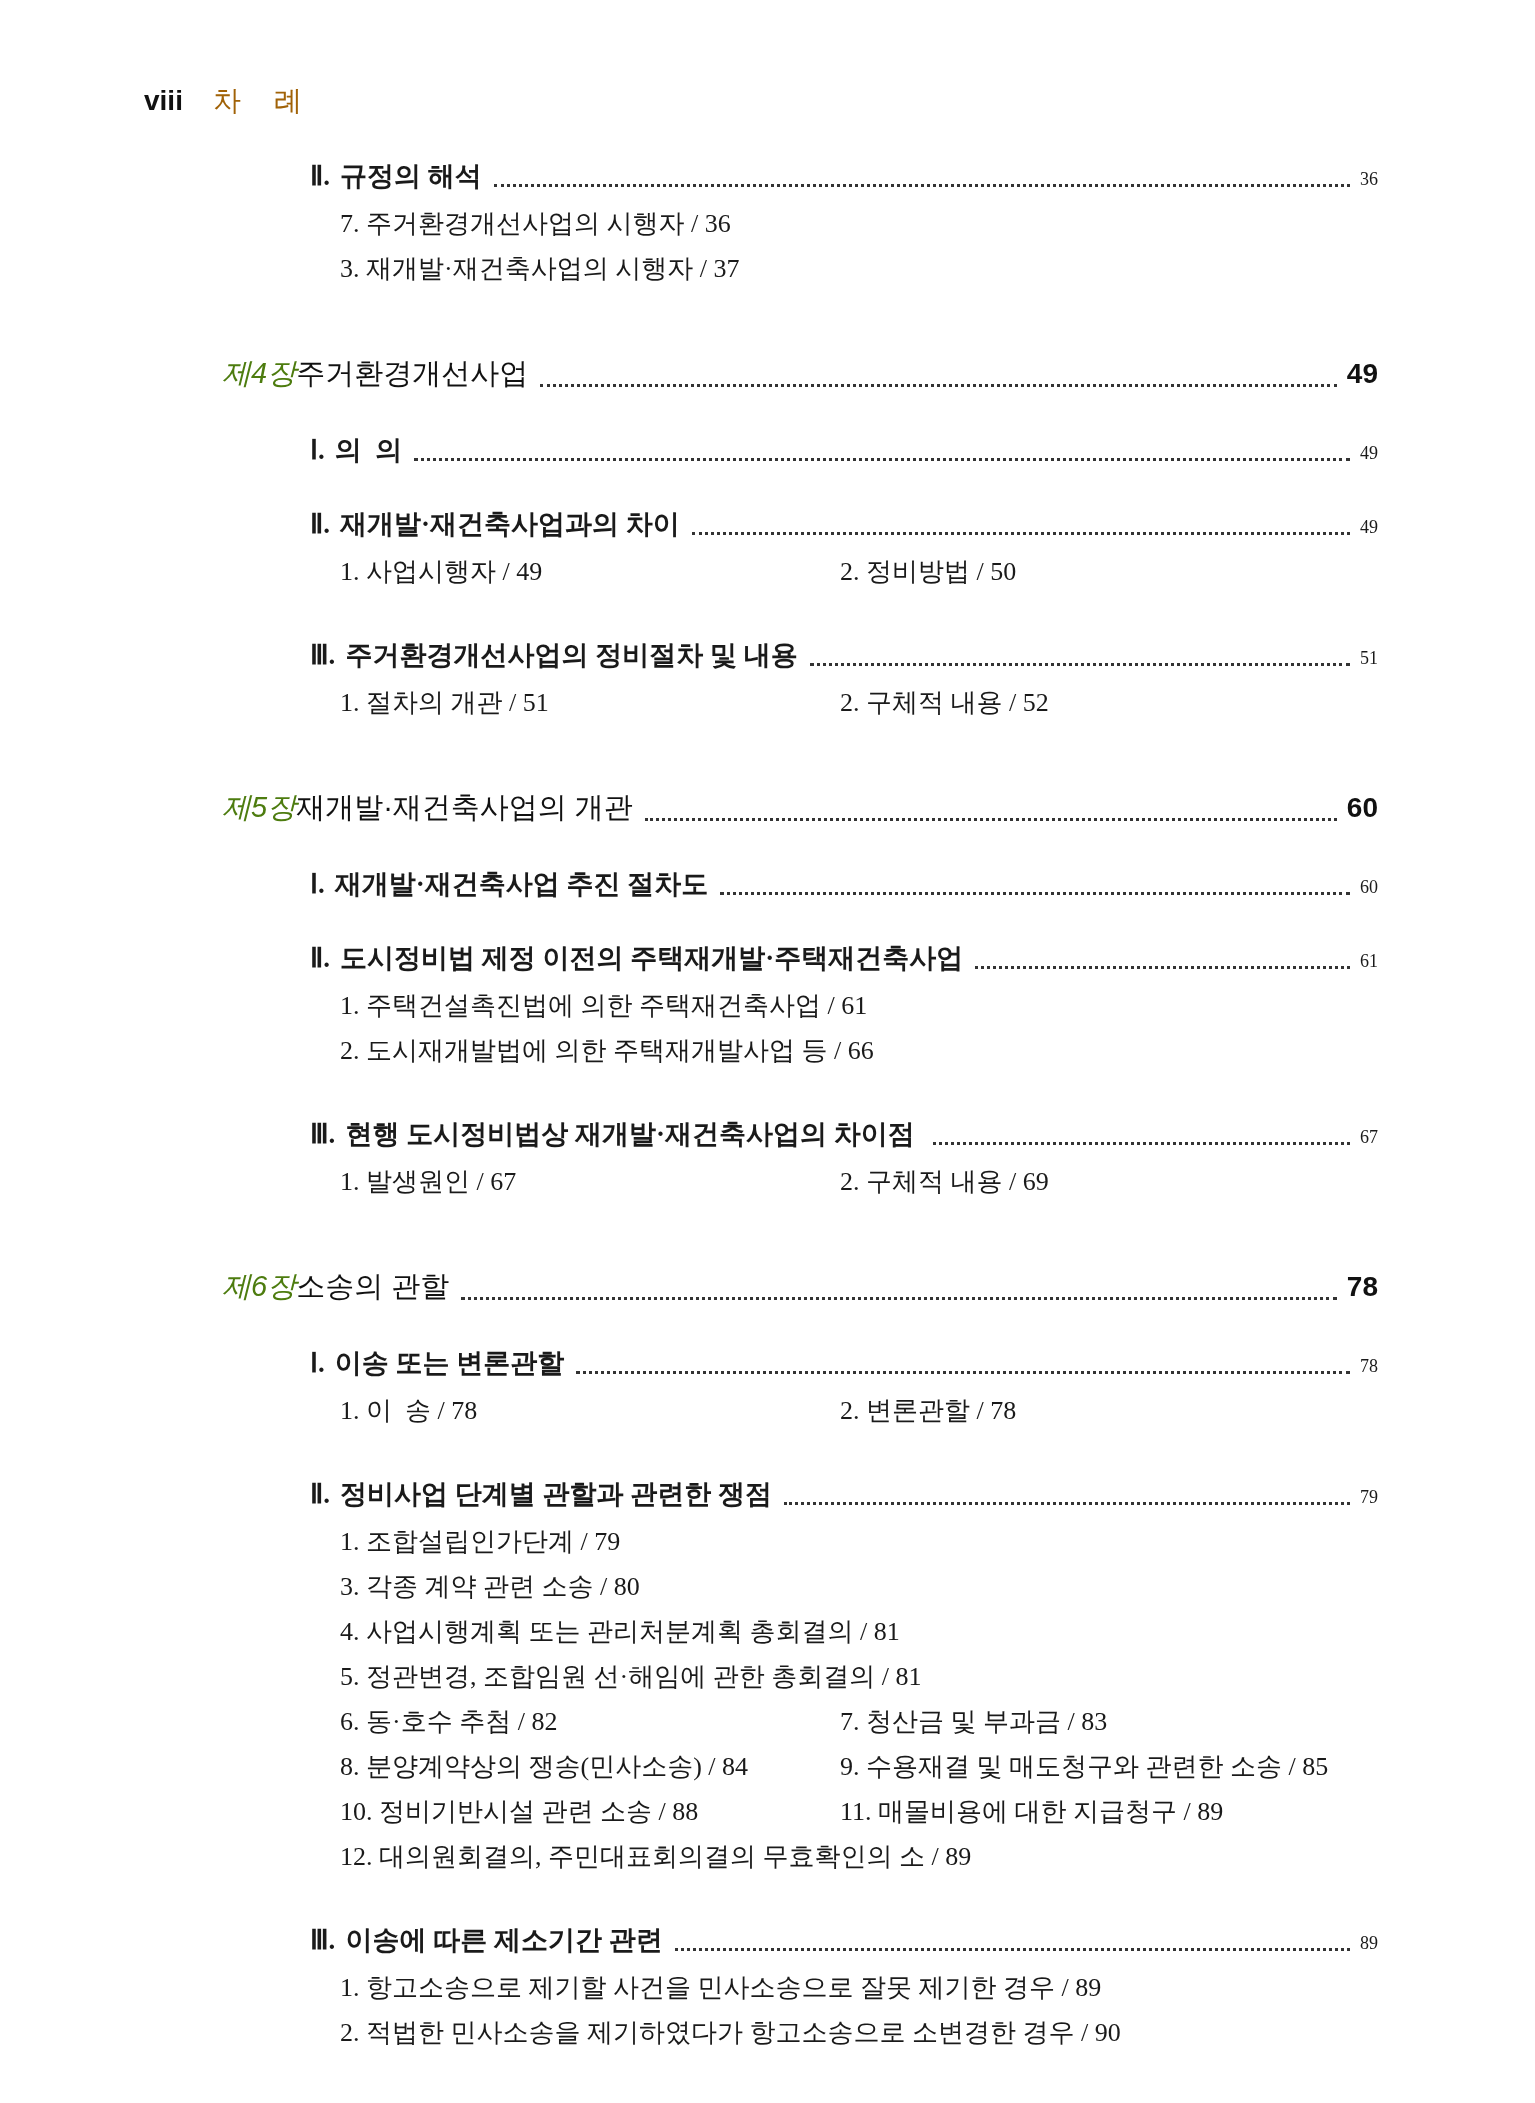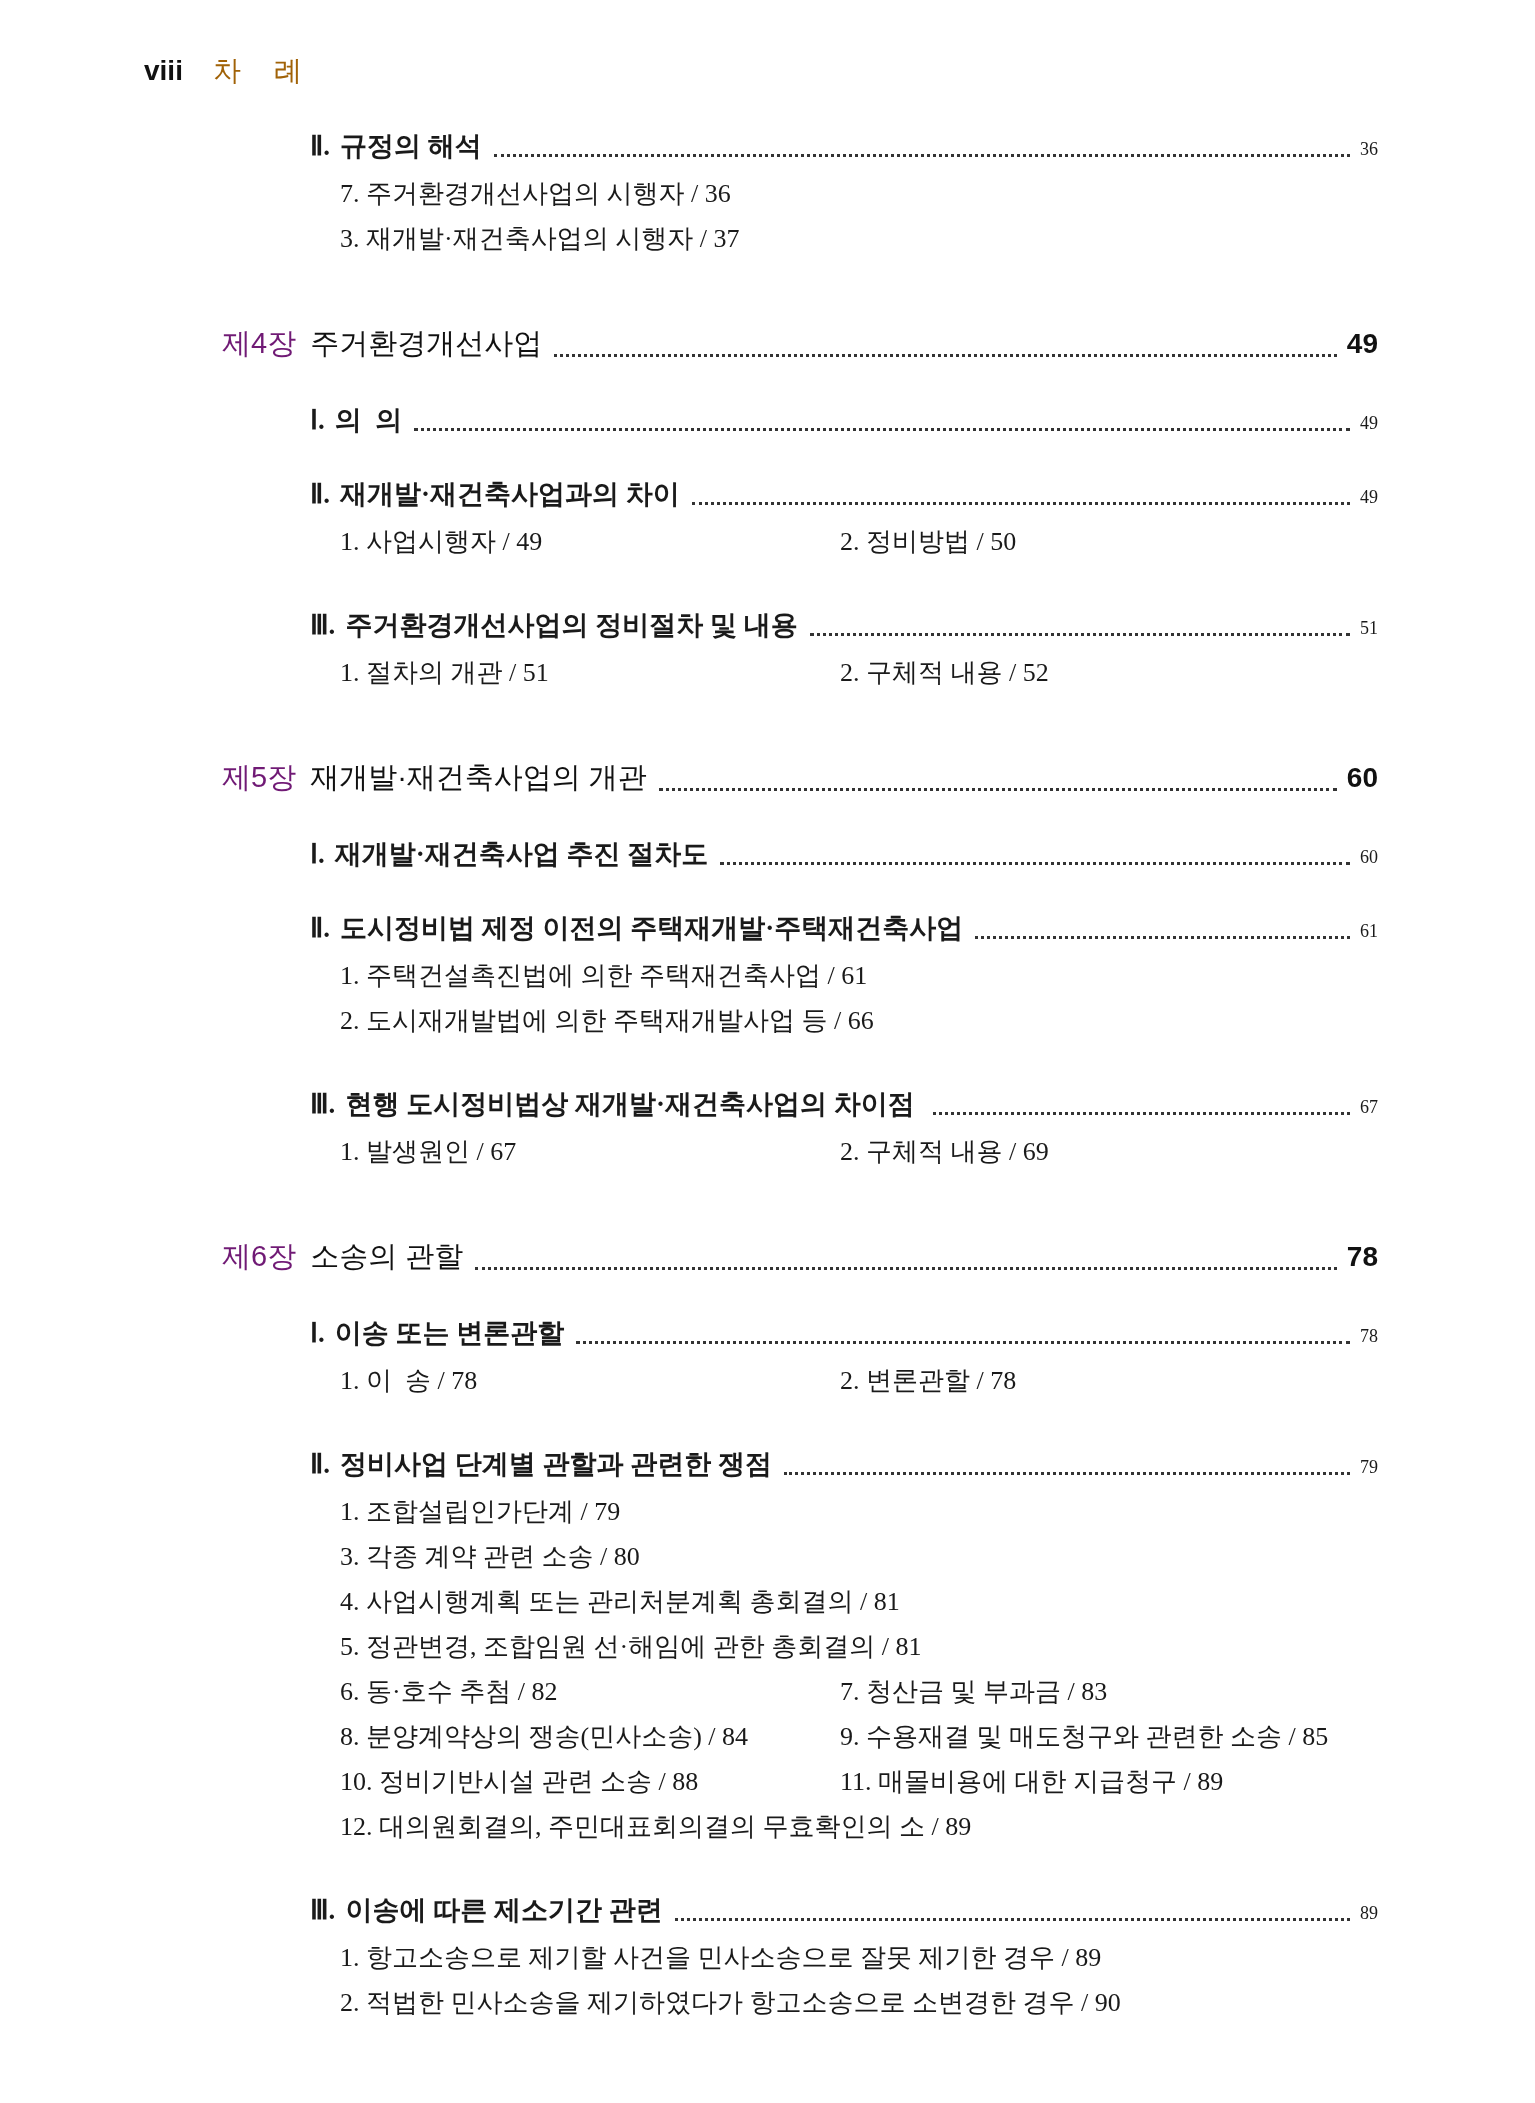--- a/index.html
+++ b/index.html
@@ -3,39 +3,39 @@
 <meta charset="utf-8">
 <style>
   html, body { margin: 0; padding: 0; }
   body {
     width: 1535px; height: 2103px;
     background: #ffffff;
     color: #1a1a1a;
     font-family: "Liberation Serif", serif;
     overflow: hidden;
   }
-  .page { padding: 52px 157px 0 144px; box-sizing: border-box; }
+  .page { padding: 82px 157px 0 144px; box-sizing: border-box; }
 
   
   .page-header { display: flex; align-items: baseline; gap: 30px; }
   .folio {
     font-family: "Liberation Sans", sans-serif;
     font-weight: bold; font-size: 28px; color: #111;
   }
   .header-title {
     font-size: 28px; color: #a16207; white-space: pre; letter-spacing: 1px;
   }
 
   
   .chapter-row {
     display: flex; align-items: baseline;
     margin-left: 78px; margin-top: 58px;
     font-family: "Liberation Sans", sans-serif;
   }
-  .chapter-num { color: #701a75; font-size: 29px; font-weight: normal; margin-right: 14px; white-space: pre; }
+  .chapter-num { color: #4d7c0f; font-size: 29px; font-weight: normal; white-space: pre; font-style: italic; }
   .chapter-title { color: #111; font-size: 29px; font-weight: normal; white-space: pre; }
   .chapter-page { color: #111; font-size: 28px; font-weight: bold; }
 
   
   .section-row {
     display: flex; align-items: baseline;
     margin-left: 166px; margin-top: 38px;
     font-size: 27px; font-weight: 600; color: #1a1a1a;
   }
   .section-num { margin-right: 10px; white-space: pre; }

